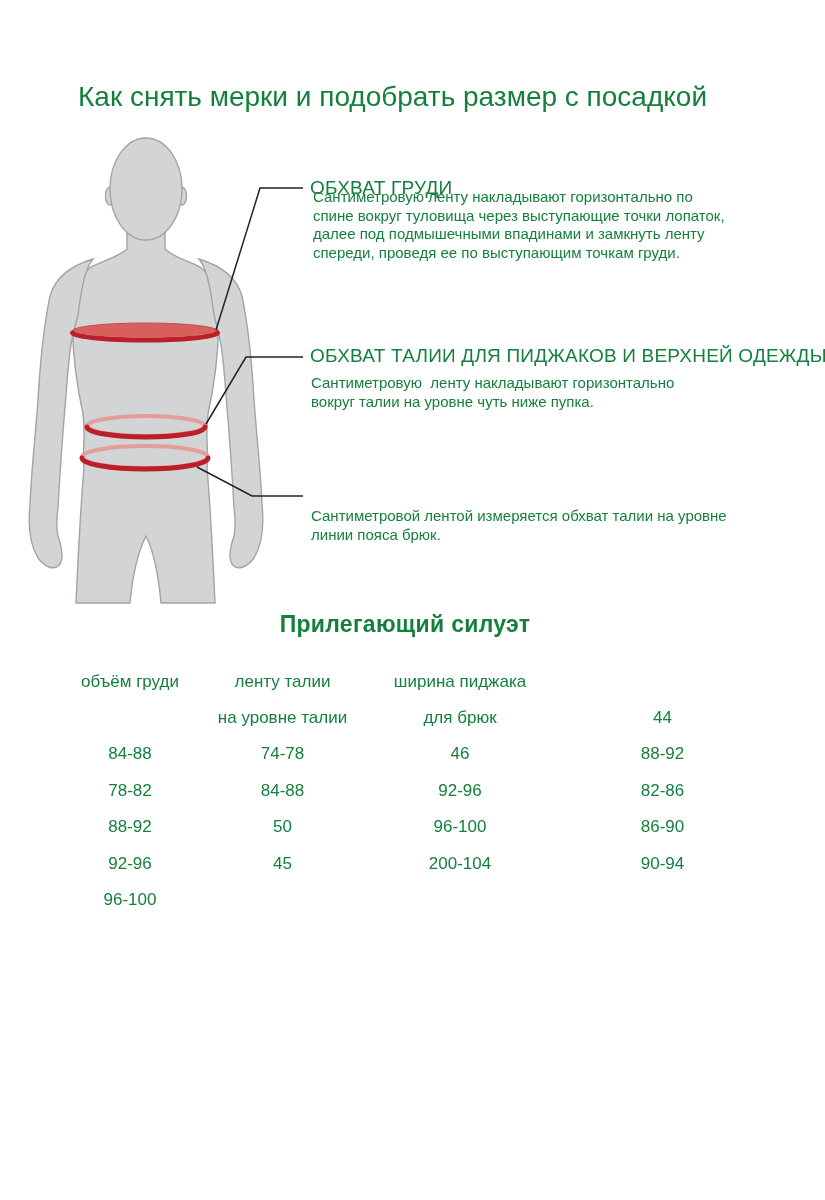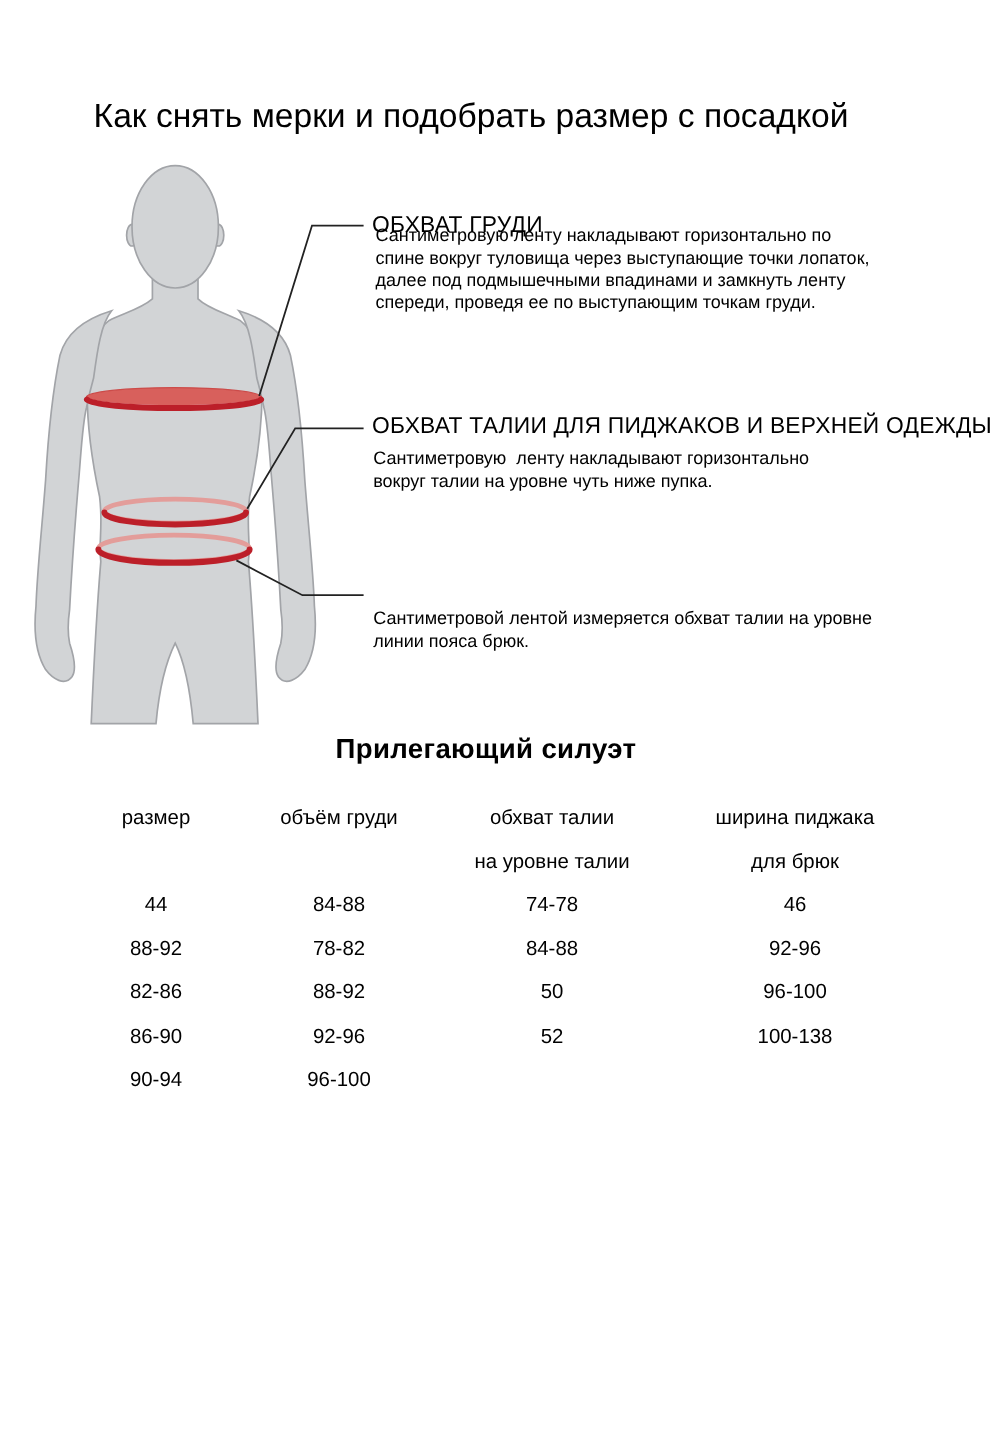--- a/index.html
+++ b/index.html
@@ -1,18 +1,18 @@
 <!DOCTYPE html>
 <html style="--body-fill: #d2d4d6; --body-outline: #a2a4a8; --band-dark: #bc1f29; --band-light: #e39d9a; --band-mid: #cc4b49; --chest-fill: #d8605c;"><head>
 <meta charset="utf-8">
 <style>
   html,body { margin:0; padding:0; background:#fff; }
   .page {
     position:relative; width:825px; height:1200px; background:#ffffff;
-    font-family:"Liberation Sans", sans-serif; color:#000000; overflow:hidden;border-radius:12px;
+    font-family:"Liberation Sans", sans-serif; color:#15803d; overflow:hidden;border-radius:12px;
   }
   .abs { position:absolute; }
   .title {
     left:78px; top:80px; width:700px;
     font-size:28px; line-height:34px; font-weight:400; white-space:nowrap;
   }
   .sec-heading { font-size:19px; line-height:23px; white-space:nowrap; letter-spacing:0.2px; }
   .sec-desc { font-size:15px; line-height:18.6px; white-space:pre-wrap; }
   #sec1-h { left:310px; top:176px; }
   #sec1-d { left:313px; top:188px; }
@@ -130,41 +130,40 @@
   <div class="abs sec-heading" id="sec2-h">ОБХВАТ ТАЛИИ ДЛЯ ПИДЖАКОВ И ВЕРХНЕЙ ОДЕЖДЫ</div>
   <div class="abs sec-desc" id="sec2-d">Сантиметровую  ленту накладывают горизонтально
 вокруг талии на уровне чуть ниже пупка.</div>
 
   <div class="abs sec-desc" id="sec3-d">Сантиметровой лентой измеряется обхват талии на уровне
 линии пояса брюк.</div>
 
   <div class="abs table-title">Прилегающий силуэт</div>
 
   <div class="abs size-table">
-      <div class="cell">размер</div>
       <div class="cell">объём груди</div>
-      <div class="cell">обхват талии</div>
+      <div class="cell">ленту талии</div>
       <div class="cell">ширина пиджака</div>
       <div class="cell"></div>
       <div class="cell"></div>
       <div class="cell">на уровне талии</div>
       <div class="cell">для брюк</div>
       <div class="cell">44</div>
       <div class="cell">84-88</div>
       <div class="cell">74-78</div>
       <div class="cell">46</div>
       <div class="cell">88-92</div>
       <div class="cell">78-82</div>
       <div class="cell">84-88</div>
       <div class="cell">92-96</div>
       <div class="cell">82-86</div>
       <div class="cell">88-92</div>
       <div class="cell">50</div>
       <div class="cell">96-100</div>
       <div class="cell">86-90</div>
       <div class="cell">92-96</div>
-      <div class="cell">52</div>
-      <div class="cell">100-138</div>
+      <div class="cell">45</div>
+      <div class="cell">200-104</div>
       <div class="cell">90-94</div>
       <div class="cell">96-100</div>
     </div>
 
 </div>
 
 </body></html>

